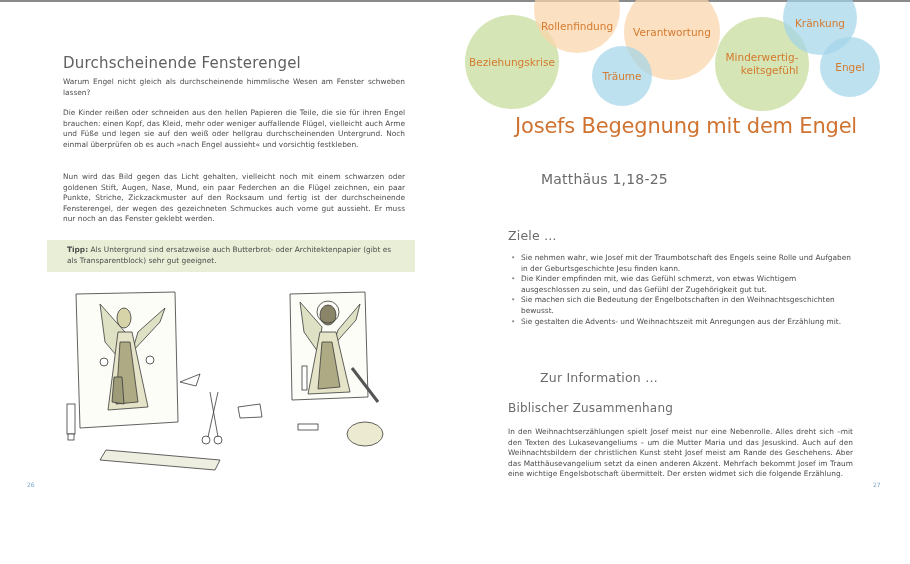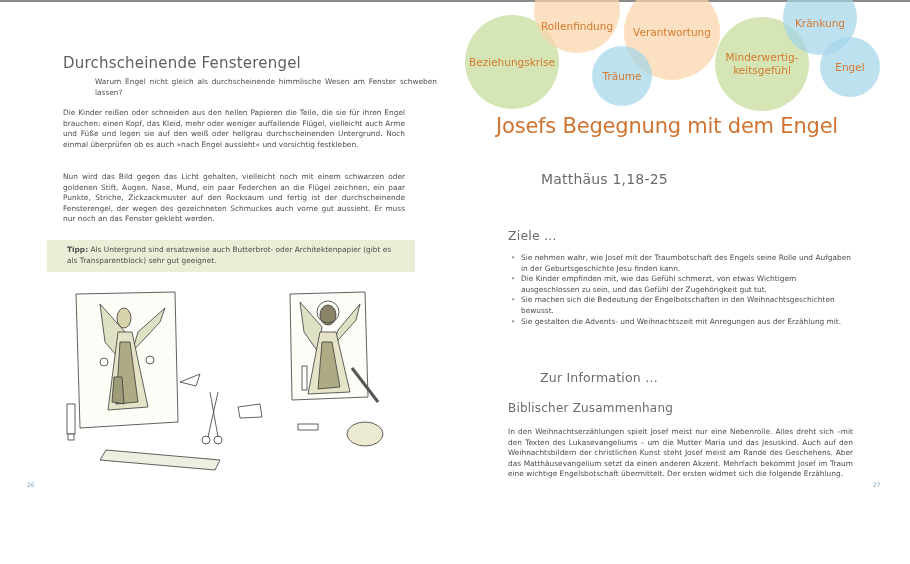--- a/index.html
+++ b/index.html
@@ -27,39 +27,39 @@
   .illustration { position:absolute; left:60px; top:282px; width:345px; height:192px; }
   .pagenum { position:absolute; top:481px; font-size:6px; color:#7aa5c5; }
 
   
   .bubble { position:absolute; border-radius:50%; display:flex; align-items:center; justify-content:center; text-align:center; }
   .bubble span { font-size:10.5px; line-height:13px; color:#d47a2e; position:relative; z-index:2; white-space:nowrap; }
   .b-green { background:rgba(197,219,152,0.72); }
   .b-orange { background:rgba(251,212,170,0.72); }
   .b-blue { background:rgba(162,212,232,0.70); }
 
-  .r-title { position:absolute; left:41px; top:114px; font-size:21px; color:#d07330; letter-spacing:-0.2px; }
+  .r-title { position:absolute; left:60px; top:114px; font-size:21px; color:#d07330; letter-spacing:-0.2px; }
   .r-sub { position:absolute; left:86px; top:171px; font-size:14px; color:#6b6b6b; }
   .r-h2 { position:absolute; left:53px; top:228px; font-size:12.5px; color:#6b6b6b; }
   .r-list { position:absolute; left:56px; top:253px; width:340px; margin:0; padding:0; list-style:none; }
   .r-list li { position:relative; padding-left:10px; font-size:7.4px; line-height:10.6px; color:#4d4d4d; }
   .r-list li::before { content:"•"; position:absolute; left:0; top:0; color:#888; }
   .r-info { position:absolute; left:85px; top:370px; font-size:12.5px; color:#6b6b6b; }
   .r-h3 { position:absolute; left:53px; top:401px; font-size:12px; color:#6b6b6b;text-align:center; }
   .r-para { position:absolute; left:53px; top:427px; width:345px; }
 </style>
 </head>
 <body>
 
 <div class="topline"></div>
 
 <div class="page page-left">
   <div class="l-title hand">Durchscheinende Fensterengel</div>
 
-  <p class="l-para body-text" style="top:77px;margin-left:32px;">Warum Engel nicht gleich als durchscheinende himmlische Wesen am Fenster schweben lassen?</p>
+  <p class="l-para body-text" style="top:77px;">Warum Engel nicht gleich als durchscheinende himmlische Wesen am Fenster schweben lassen?</p>
   <p class="l-para body-text" style="top:108px;">Die Kinder reißen oder schneiden aus den hellen Papieren die Teile, die sie für ihren Engel brauchen: einen Kopf, das Kleid, mehr oder weniger auffallende Flügel, vielleicht auch Arme und Füße und legen sie auf den weiß oder hellgrau durchscheinenden Untergrund. Noch einmal überprüfen ob es auch »nach Engel aussieht« und vorsichtig festkleben.</p>
   <p class="l-para body-text" style="top:172px;">Nun wird das Bild gegen das Licht gehalten, vielleicht noch mit einem schwarzen oder goldenen Stift, Augen, Nase, Mund, ein paar Federchen an die Flügel zeichnen, ein paar Punkte, Striche, Zickzackmuster auf den Rocksaum und fertig ist der durchscheinende Fensterengel, der wegen des gezeichneten Schmuckes auch vorne gut aussieht. Er muss nur noch an das Fenster geklebt werden.</p>
 
   <div class="tip">
     <p><b>Tipp:</b><span> Als Untergrund sind ersatzweise auch Butterbrot- oder Architektenpapier (gibt es als Transparentblock) sehr gut geeignet.</span></p>
   </div>
 
   <div class="illustration">
     <svg width="345" height="192" viewBox="0 0 345 192" xmlns="http://www.w3.org/2000/svg" fill="none" stroke="#3a3a3a" stroke-width="0.8">
 
@@ -107,21 +107,21 @@
   <div class="bubble b-orange" style="left:79px;  top:-33px; width:86px; height:86px; align-items:flex-end; padding-bottom:0;">
       <span style="top:-20px;">Rollenfindung</span>
     </div>
   <div class="bubble b-orange" style="left:169px; top:-16px; width:96px; height:96px;">
       <span>Verantwortung</span>
     </div>
   <div class="bubble b-blue" style="left:137px; top:46px;  width:60px; height:60px;">
       <span>Träume</span>
     </div>
   <div class="bubble b-green" style="left:260px; top:17px;  width:94px; height:94px;">
-      <span style="white-space:pre-line;">Minderwertig-
+      <span style="white-space:pre-line;text-align:right;">Minderwertig-
 keitsgefühl</span>
     </div>
   <div class="bubble b-blue" style="left:328px; top:-19px; width:74px; height:74px; align-items:center;">
       <span style="top:5px;">Kränkung</span>
     </div>
   <div class="bubble b-blue" style="left:365px; top:37px;  width:60px; height:60px;">
       <span>Engel</span>
     </div>
 
   <div class="r-title hand">Josefs Begegnung mit dem Engel</div>

